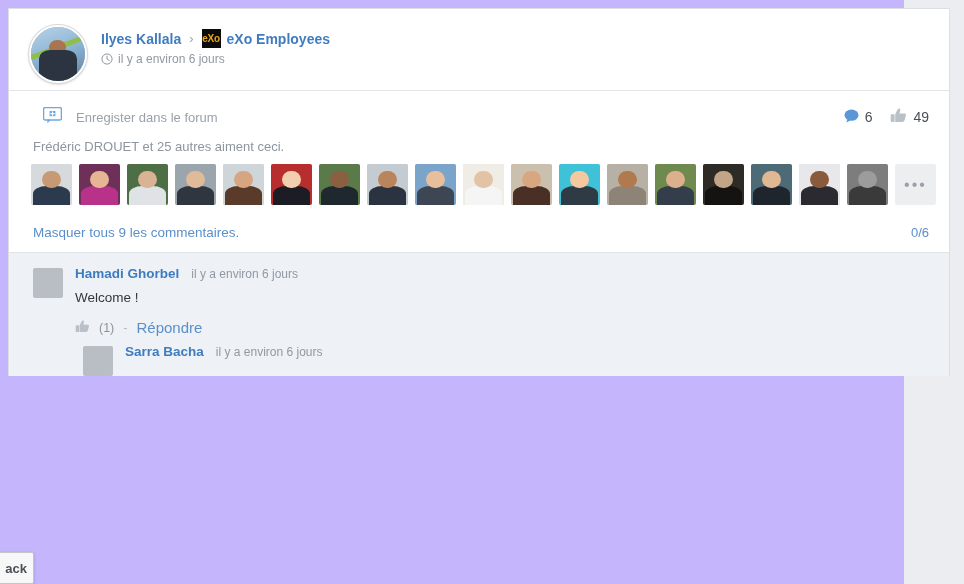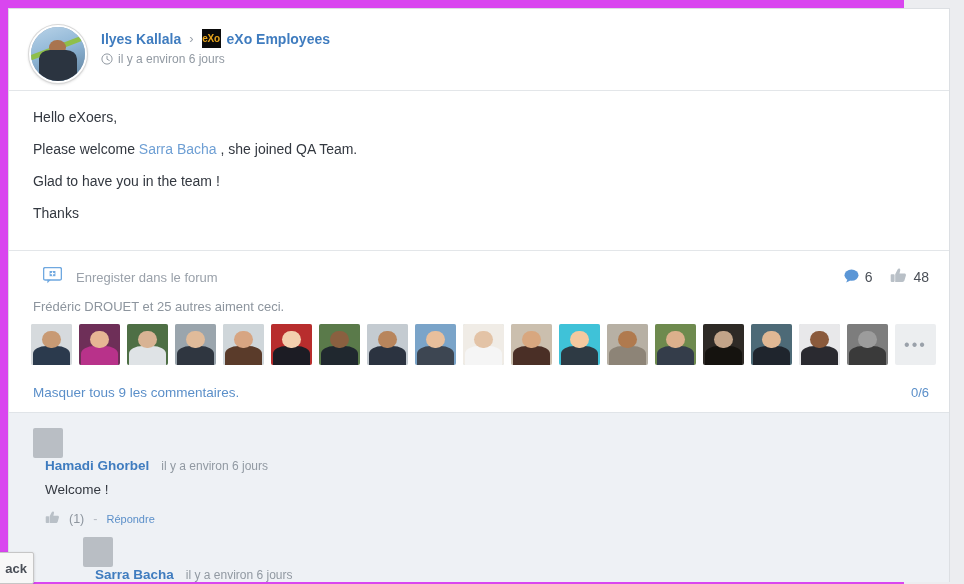--- a/index.html
+++ b/index.html
@@ -9,21 +9,21 @@
     width: 964px; height: 584px;
     background: #ecedf0;
     font-family: "Liberation Sans", sans-serif;
     overflow: hidden;
   }
 
   .page {
     position: relative;
     width: 904px;
     height: 584px;
-    background: #d946ef;
+    background: #c4b5fd;
   }
 
   .activity-card {
     position: absolute;
     left: 8px;
     top: 8px;
     width: 942px;
     background: #ffffff;
     border: 1px solid #dcdfe3;
     border-bottom: none;
@@ -151,40 +151,39 @@
 
   
   .comments {
     background: #eef1f5;
     padding: 10px 16px 0 16px;
   }
   .comment {
     display: flex;
     align-items: flex-start;
     padding: 3px 0 0 8px;
-    flex-direction: column;
   }
   .comment.nested { padding-left: 58px; padding-top: 8px; }
   .c-avatar {
     width: 30px; height: 30px;
     flex: 0 0 auto; border-radius: 2px; overflow: hidden;
     position: relative; background: #b9bec4; margin-top: 2px;
   }
   .c-main { margin-left: 12px; padding-top: 0; }
   .c-head { display: flex; align-items: baseline; }
   .c-name { color: #3f7cbf; font-weight: bold; font-size: 13.5px; text-decoration: none; }
   .c-time { color: #9199a2; font-size: 12px; margin-left: 12px; }
   .c-text { color: #333840; font-size: 13.5px; margin-top: 9px; line-height: 16px; }
   .c-meta {
     display: flex; align-items: center; gap: 9px;
     margin-top: 13px; font-size: 12.5px; color: #8d959e;
   }
   .c-like-count { color: #8d959e; font-size: 12.5px; }
   .c-dash { color: #b5bbc2; }
-  .c-reply { color: #5b8fc9; font-size: 11px; text-decoration: none; cursor: pointer; }
+  .c-reply { color: #5b8fc9; font-size: 15px; text-decoration: none; cursor: pointer; }
 
   
   .feedback-tab {
     position: absolute;
     left: -34px;
     top: 552px;
     width: 68px; height: 32px;
     background: #f7f7f7;
     border: 1px solid #c6c6c6;
     border-radius: 2px;
@@ -221,26 +220,20 @@
             <svg width="12" height="12" viewBox="0 0 12 12">
               <circle cx="6" cy="6" r="5.1" fill="none" stroke="#9199a2" stroke-width="1"></circle>
               <path d="M6 3.2 L6 6.2 L8.2 7.4" fill="none" stroke="#9199a2" stroke-width="1" stroke-linecap="round"></path>
             </svg>
           </span>
           <span>il y a environ 6 jours</span>
         </div>
       </div>
     </div>
 
-    <div class="act-body">
-      <p>Hello eXoers,</p>
-      <p><span>Please welcome </span><a class="inline-link" href="#">Sarra Bacha</a><span> , she joined QA Team.</span></p>
-      <p>Glad to have you in the team !</p>
-      <p>Thanks</p>
-    </div>
 
     <div class="act-actions">
       <a class="save-forum" href="#">
         <span>
           <svg width="19" height="17" viewBox="0 0 19 17">
             <rect x="0.6" y="0.6" width="17.8" height="12.4" rx="1.6" fill="#ffffff" stroke="#6fa8e0" stroke-width="1.4"></rect>
             <path d="M4.4 12.8 L4.4 16.2 L7.8 12.8 Z" fill="#6fa8e0"></path>
             <rect x="6.6" y="4" width="5.8" height="5.2" fill="#6fa8e0"></rect>
             <path d="M9.5 4.9 L9.5 8.3 M7.8 6.6 L11.2 6.6" stroke="#ffffff" stroke-width="1.2" stroke-linecap="round"></path>
           </svg>
@@ -260,21 +253,21 @@
         </div>
         <div class="count-grp">
           <span>
             <svg width="17" height="15" viewBox="0 0 17 15">
               <path d="M5.2 6.2 L7.6 1.4 C8.6 -0.1 10.6 0.6 10.2 2.4 L9.5 5.5 L14.4 5.5
                        C15.6 5.5 16.2 6.5 15.9 7.5 L14.5 12.3 C14.2 13.3 13.4 13.9 12.4 13.9
                        L5.2 13.9 Z" fill="#b9c0c7"></path>
               <rect x="0.7" y="6.2" width="3.9" height="7.7" rx="0.8" fill="#b9c0c7"></rect>
             </svg>
           </span>
-          <span>48</span>
+          <span>49</span>
         </div>
       </div>
     </div>
 
     <div class="likers-text">Frédéric DROUET et 25 autres aiment ceci.</div>
 
     <div class="likers-row">
 
       <div class="liker">
           <div class="g" style="background: rgb(214, 218, 221);"></div>

